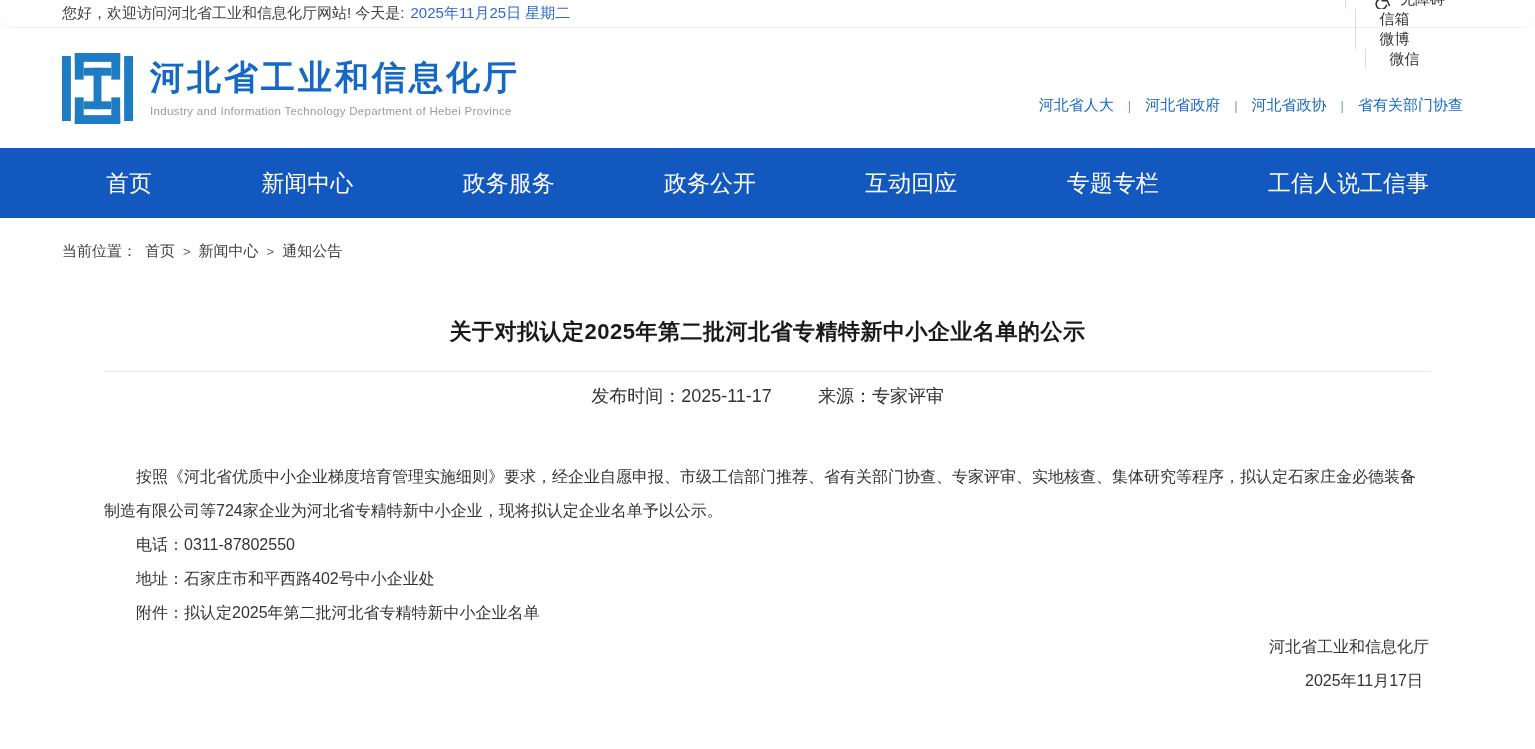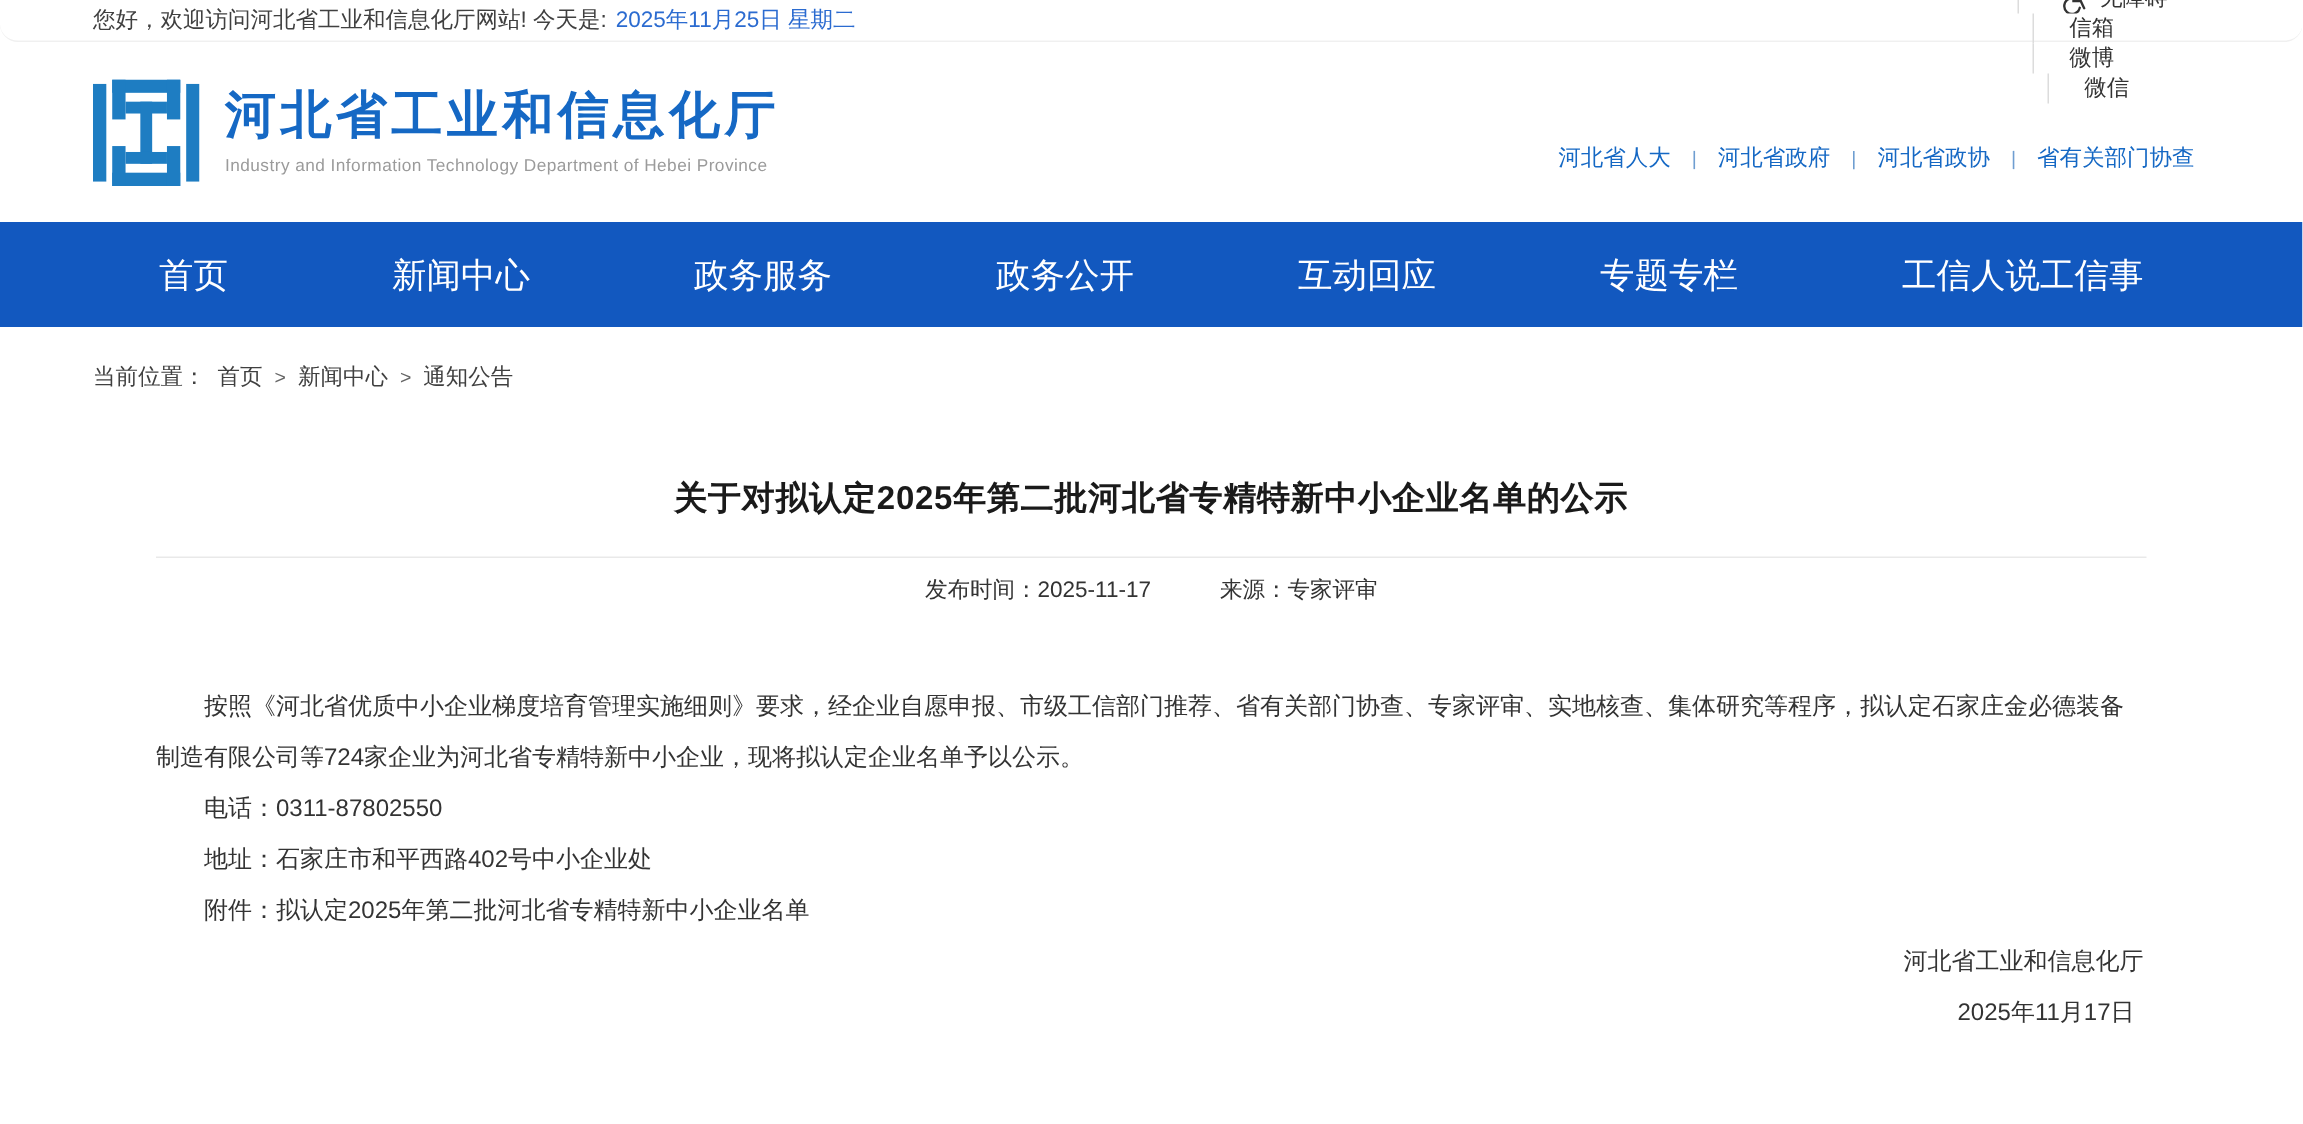--- a/index.html
+++ b/index.html
@@ -75,21 +75,21 @@
 
   
   .article { padding: 0 104px; }
   .article-title {
     text-align: center; font-size: 22px; font-weight: bold; color: #1a1a1a;
     margin-top: 56px; letter-spacing: 0.5px;
   }
   .title-divider { border: none; border-top: 1px solid #e9e9e9; margin-top: 24px; }
   .article-meta {
     display: flex; justify-content: center; gap: 46px;
-    font-size: 15px; color: #333; padding: 12px 0 10px;
+    font-size: 18px; color: #333; padding: 12px 0 10px;
   }
   .article-body { margin-top: 42px; font-size: 16px; color: #333; }
   .article-body p { line-height: 34px; text-indent: 2em; }
   .signature { text-align: right; font-size: 16px; color: #333; line-height: 34px; padding-right: 2px; }
   .signature .sig-date { padding-right: 6px; }
 </style>
 </head>
 <body>
 
 <div class="topbar">

